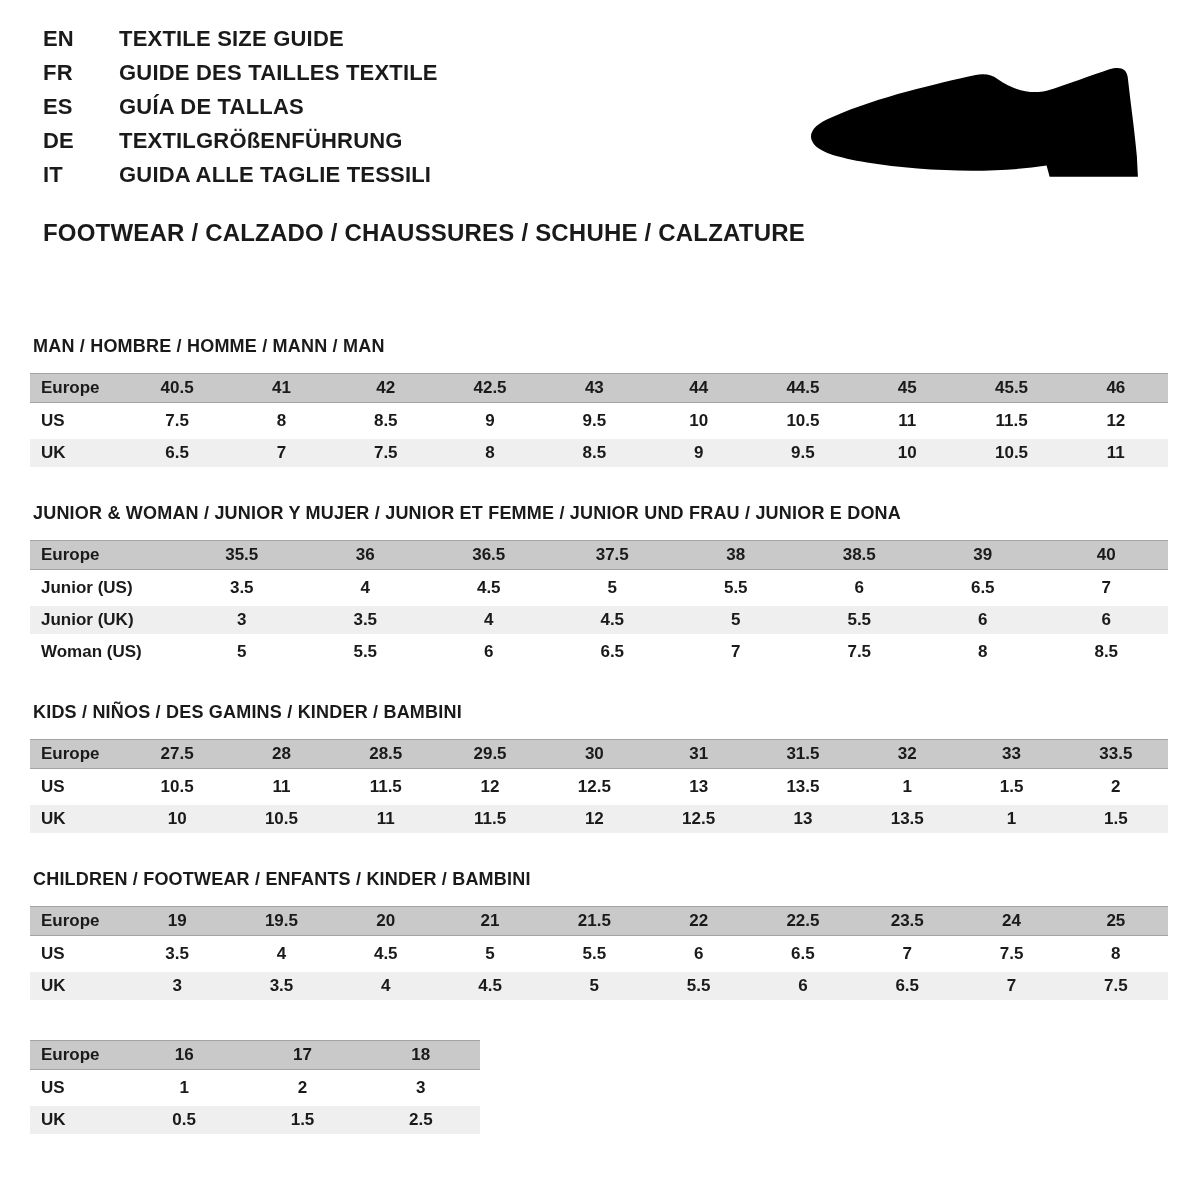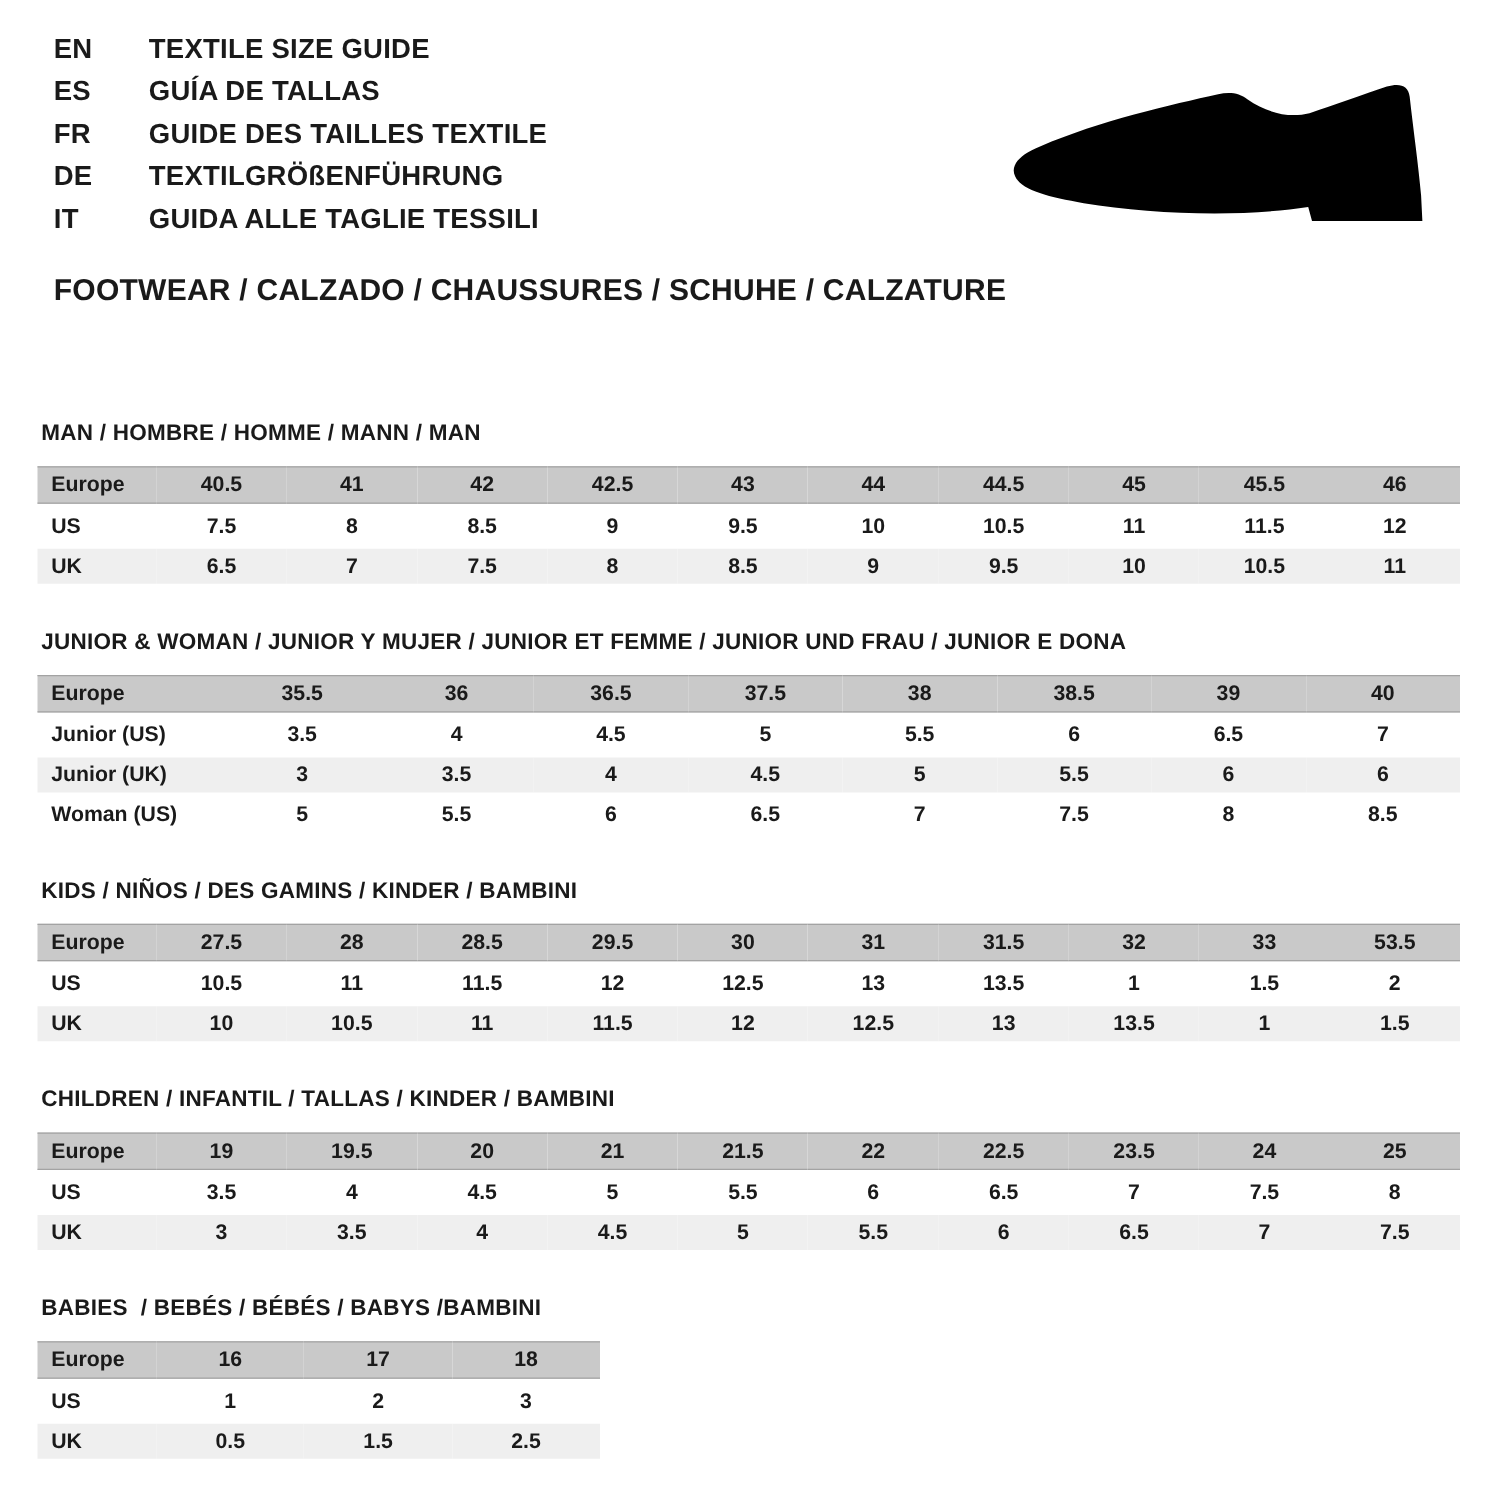--- a/index.html
+++ b/index.html
@@ -51,26 +51,26 @@
 <body style="color: rgb(26, 26, 26);">
 
 <div class="page">
 
   <div class="langs" id="langs">
       <div class="lang-row">
         <span class="lang-code">EN</span>
         <span class="lang-label">TEXTILE SIZE GUIDE</span>
       </div>
       <div class="lang-row">
+        <span class="lang-code">FR</span>
+        <span class="lang-label">GUIDE DES TAILLES TEXTILE</span>
+      </div>
+      <div class="lang-row">
         <span class="lang-code">ES</span>
         <span class="lang-label">GUÍA DE TALLAS</span>
-      </div>
-      <div class="lang-row">
-        <span class="lang-code">FR</span>
-        <span class="lang-label">GUIDE DES TAILLES TEXTILE</span>
       </div>
       <div class="lang-row">
         <span class="lang-code">DE</span>
         <span class="lang-label">TEXTILGRÖßENFÜHRUNG</span>
       </div>
       <div class="lang-row">
         <span class="lang-code">IT</span>
         <span class="lang-label">GUIDA ALLE TAGLIE TESSILI</span>
       </div>
     </div>
@@ -240,21 +240,21 @@
               <td class="row-label">Europe</td>
               <td class="cell">27.5</td>
               <td class="cell">28</td>
               <td class="cell">28.5</td>
               <td class="cell">29.5</td>
               <td class="cell">30</td>
               <td class="cell">31</td>
               <td class="cell">31.5</td>
               <td class="cell">32</td>
               <td class="cell">33</td>
-              <td class="cell">53.5</td>
+              <td class="cell">33.5</td>
             </tr>
             <tr class="row-white">
               <td class="row-label">US</td>
               <td class="cell">10.5</td>
               <td class="cell">11</td>
               <td class="cell">11.5</td>
               <td class="cell">12</td>
               <td class="cell">12.5</td>
               <td class="cell">13</td>
               <td class="cell">13.5</td>
@@ -272,21 +272,21 @@
               <td class="cell">12.5</td>
               <td class="cell">13</td>
               <td class="cell">13.5</td>
               <td class="cell">1</td>
               <td class="cell">1.5</td>
             </tr>
           </tbody>
         </table>
       </section>
       <section class="section">
-        <h2 class="section-title">CHILDREN / INFANTIL / TALLAS / KINDER / BAMBINI</h2>
+        <h2 class="section-title">CHILDREN / FOOTWEAR / ENFANTS / KINDER / BAMBINI</h2>
         <table class="size-table">
           <colgroup>
             <col style="width: 95px;">
             <col>
             <col>
             <col>
             <col>
             <col>
             <col>
             <col>
@@ -331,21 +331,20 @@
               <td class="cell">5.5</td>
               <td class="cell">6</td>
               <td class="cell">6.5</td>
               <td class="cell">7</td>
               <td class="cell">7.5</td>
             </tr>
           </tbody>
         </table>
       </section>
       <section class="section">
-        <h2 class="section-title">BABIES  / BEBÉS / BÉBÉS / BABYS /BAMBINI</h2>
         <table class="size-table" style="width: 450px;">
           <colgroup>
             <col style="width: 95px;">
             <col>
             <col>
             <col>
           </colgroup>
           <tbody>
             <tr class="row-header">
               <td class="row-label">Europe</td>

